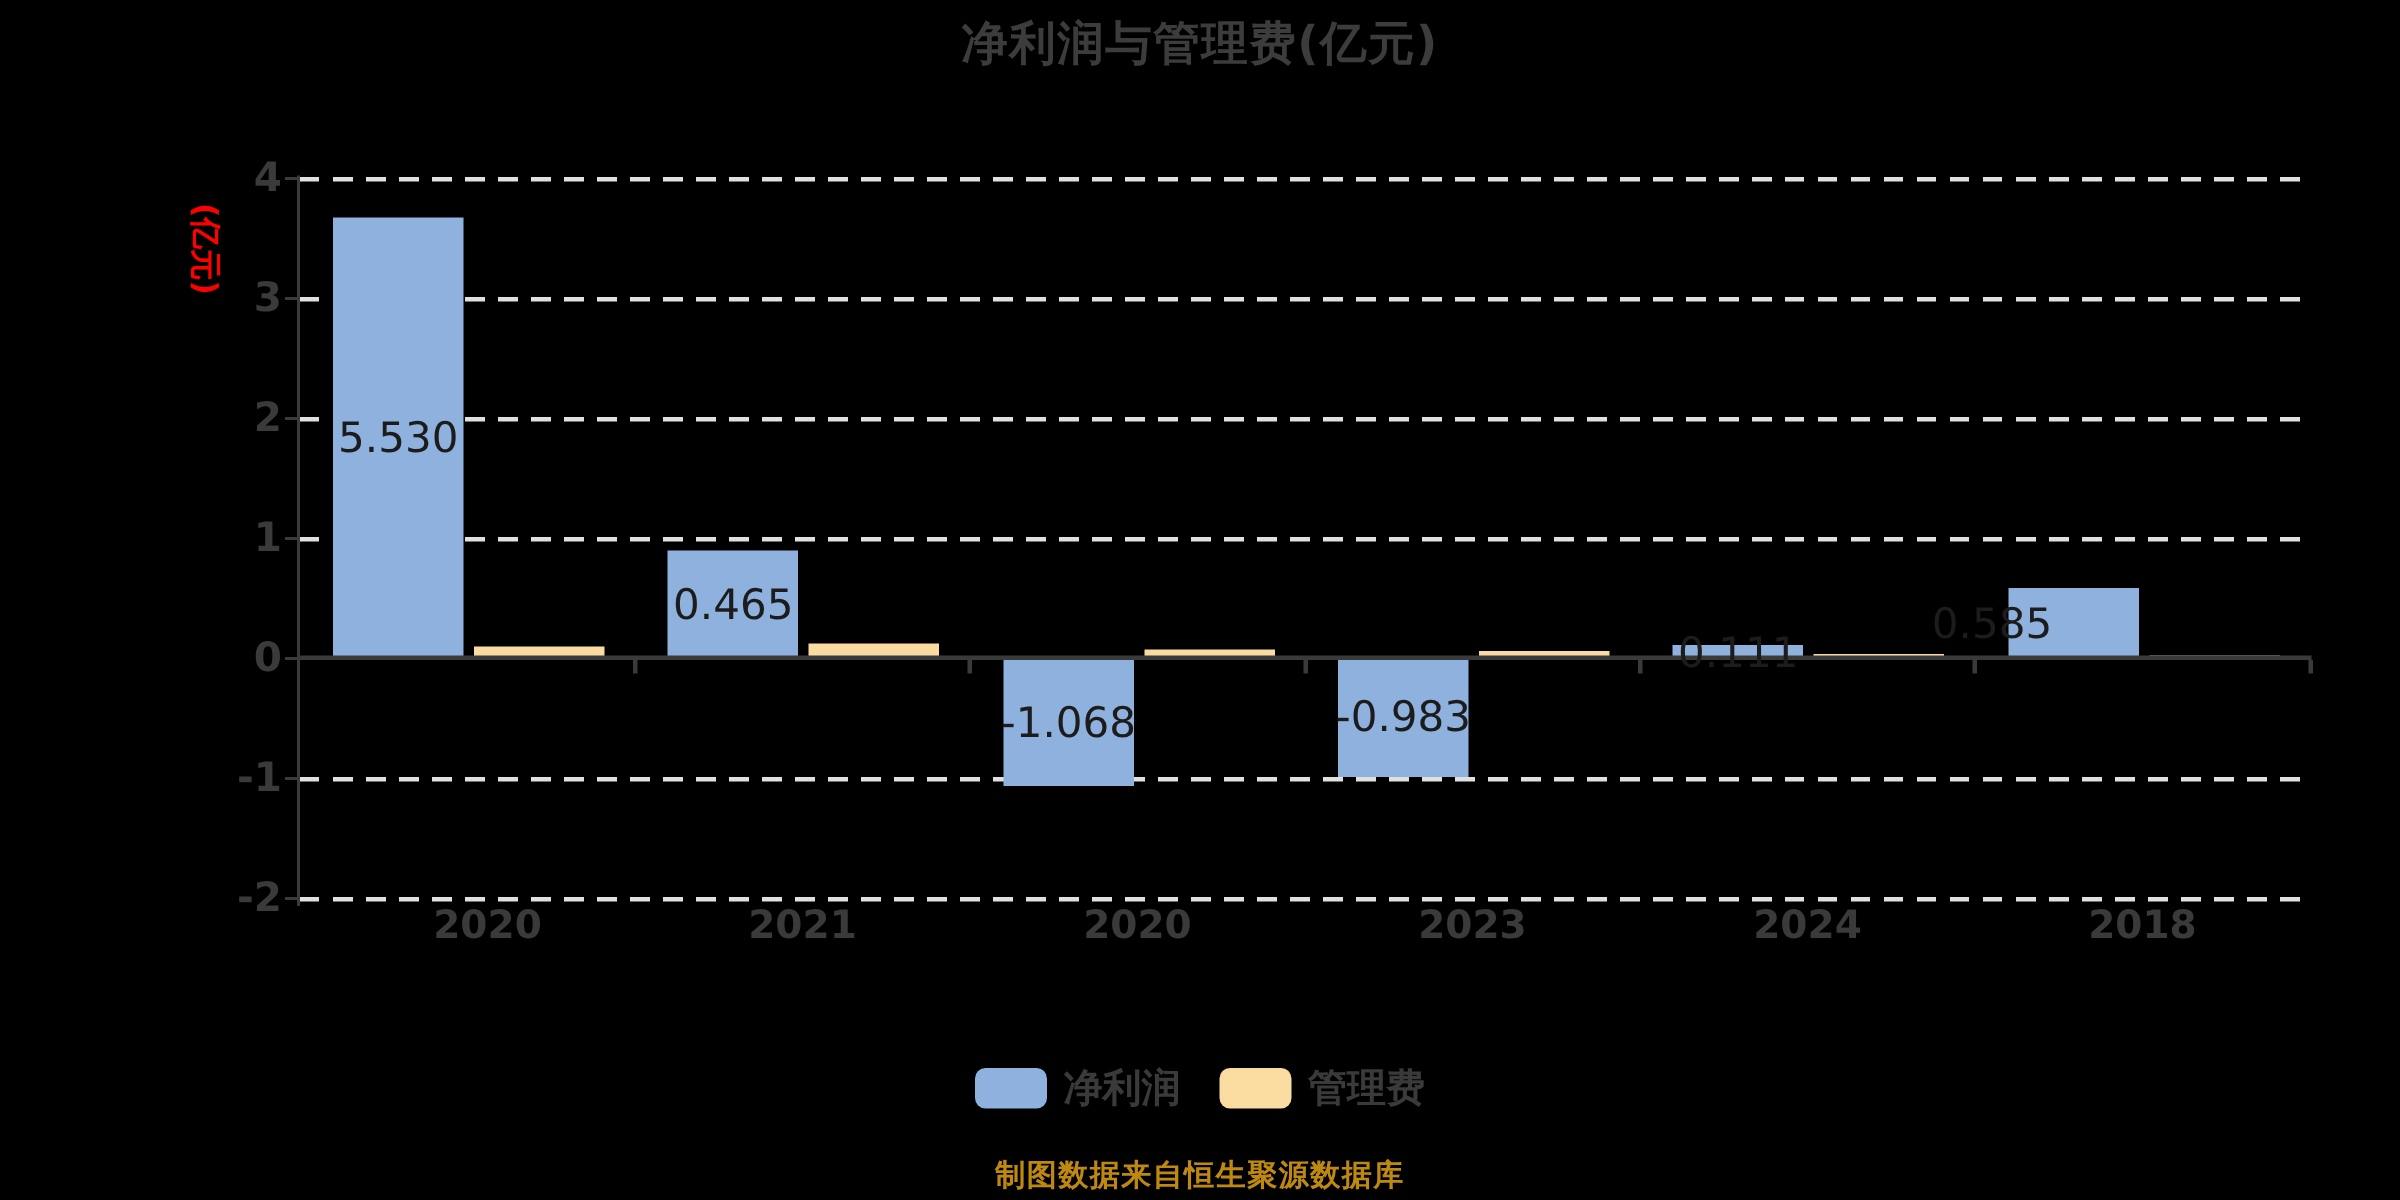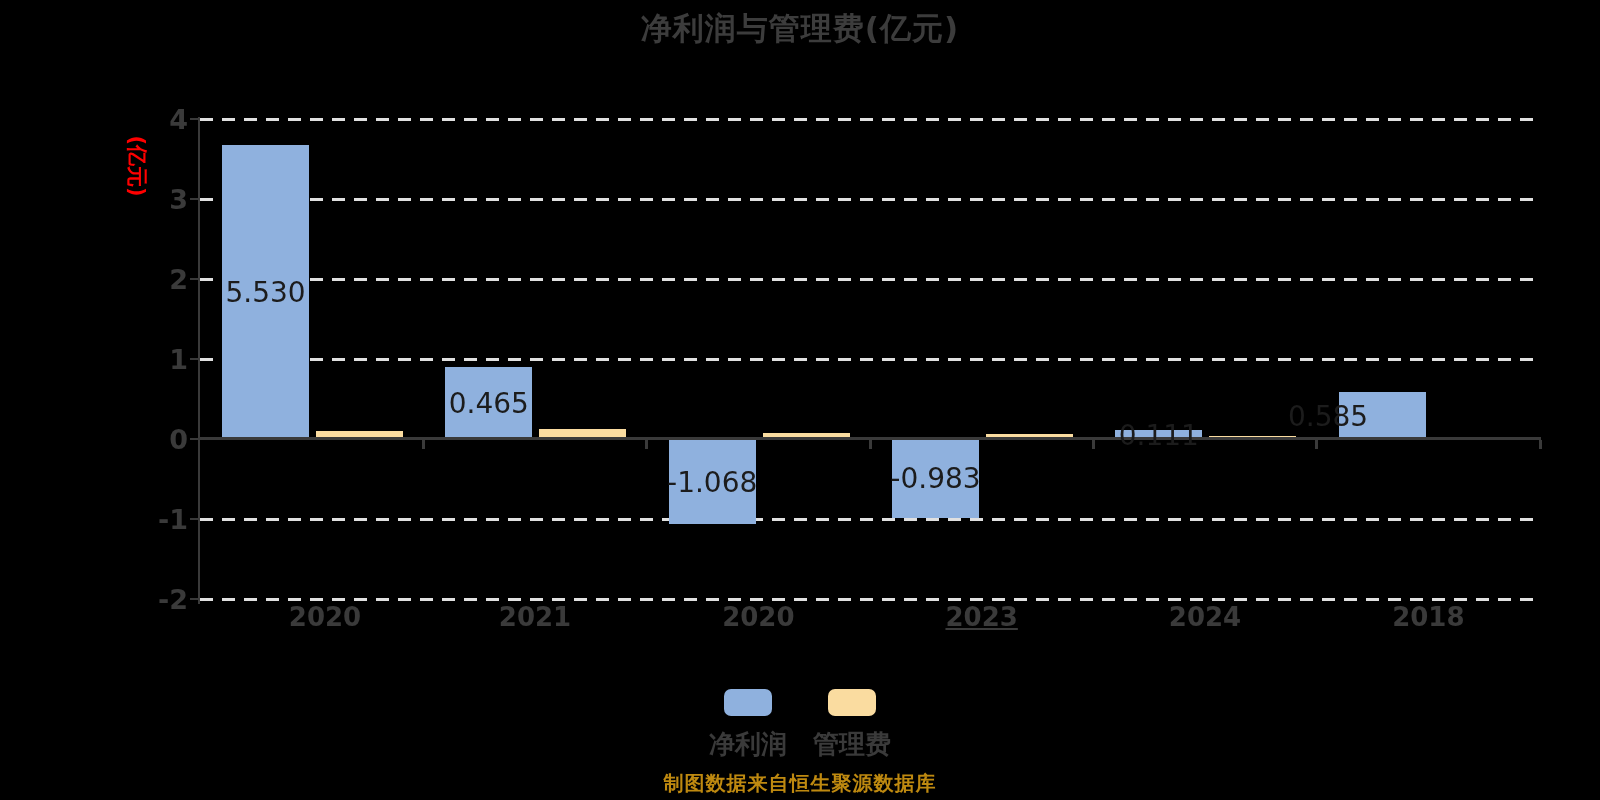--- a/index.html
+++ b/index.html
@@ -37,21 +37,21 @@
   }
   .bar{z-index:4;}
   .bar-label{
     z-index:8;font-size:28px;color:#1C1C1C;white-space:nowrap;
     transform:translate(-50%,-50%);
   }
   .legend-row{
     left:0;top:703px;width:1600px;height:44px;
     display:flex;justify-content:center;align-items:center;gap:26px;
   }
-  .legend-item{display:flex;align-items:center;gap:11px;flex-direction:column;}
+  .legend-item{display:flex;align-items:center;gap:11px;}
   .legend-swatch{width:48px;height:27px;border-radius:7px;}
   .legend-label{font-size:26px;font-weight:bold;color:#3A3A3A;}
   .source-note{
     left:0;top:770px;width:1600px;text-align:center;
     font-size:20px;font-weight:bold;color:#BE8910;letter-spacing:1px;
   }
 </style>
 </head>
 <body>
 
@@ -102,21 +102,21 @@
     <div class="abs bar-label" style="left: 1328px; top: 415.6px;">0.585</div>
     <div class="abs bar" style="left: 316px; top: 431px; width: 87px; height: 8px; background: rgb(250, 220, 160);"></div>
     <div class="abs bar" style="left: 539.333px; top: 428.6px; width: 87px; height: 10.4px; background: rgb(250, 220, 160);"></div>
     <div class="abs bar" style="left: 762.667px; top: 433.4px; width: 87px; height: 5.6px; background: rgb(250, 220, 160);"></div>
     <div class="abs bar" style="left: 986px; top: 434.2px; width: 87px; height: 4.8px; background: rgb(250, 220, 160);"></div>
     <div class="abs bar" style="left: 1209.33px; top: 435.8px; width: 87px; height: 3.2px; background: rgb(250, 220, 160);"></div>
     <div class="abs bar" style="left: 1432.67px; top: 436.6px; width: 87px; height: 2.4px; background: rgb(250, 220, 160);"></div>
     <div class="abs x-cat-label" style="left: 325px;">2020</div>
     <div class="abs x-cat-label" style="left: 535px;">2021</div>
     <div class="abs x-cat-label" style="left: 758.333px;">2020</div>
-    <div class="abs x-cat-label" style="left: 981.667px; text-decoration: underline;">2023</div>
+    <div class="abs x-cat-label" style="left: 981.667px;">2023</div>
     <div class="abs x-cat-label" style="left: 1205px;">2024</div>
     <div class="abs x-cat-label" style="left: 1428.33px;">2018</div>
   </div>
 
 <div class="abs legend-row">
   <div class="legend-item">
     <span class="legend-swatch" style="background:#8FB1DE;"></span>
     <span class="legend-label">净利润</span>
   </div>
   <div class="legend-item">

